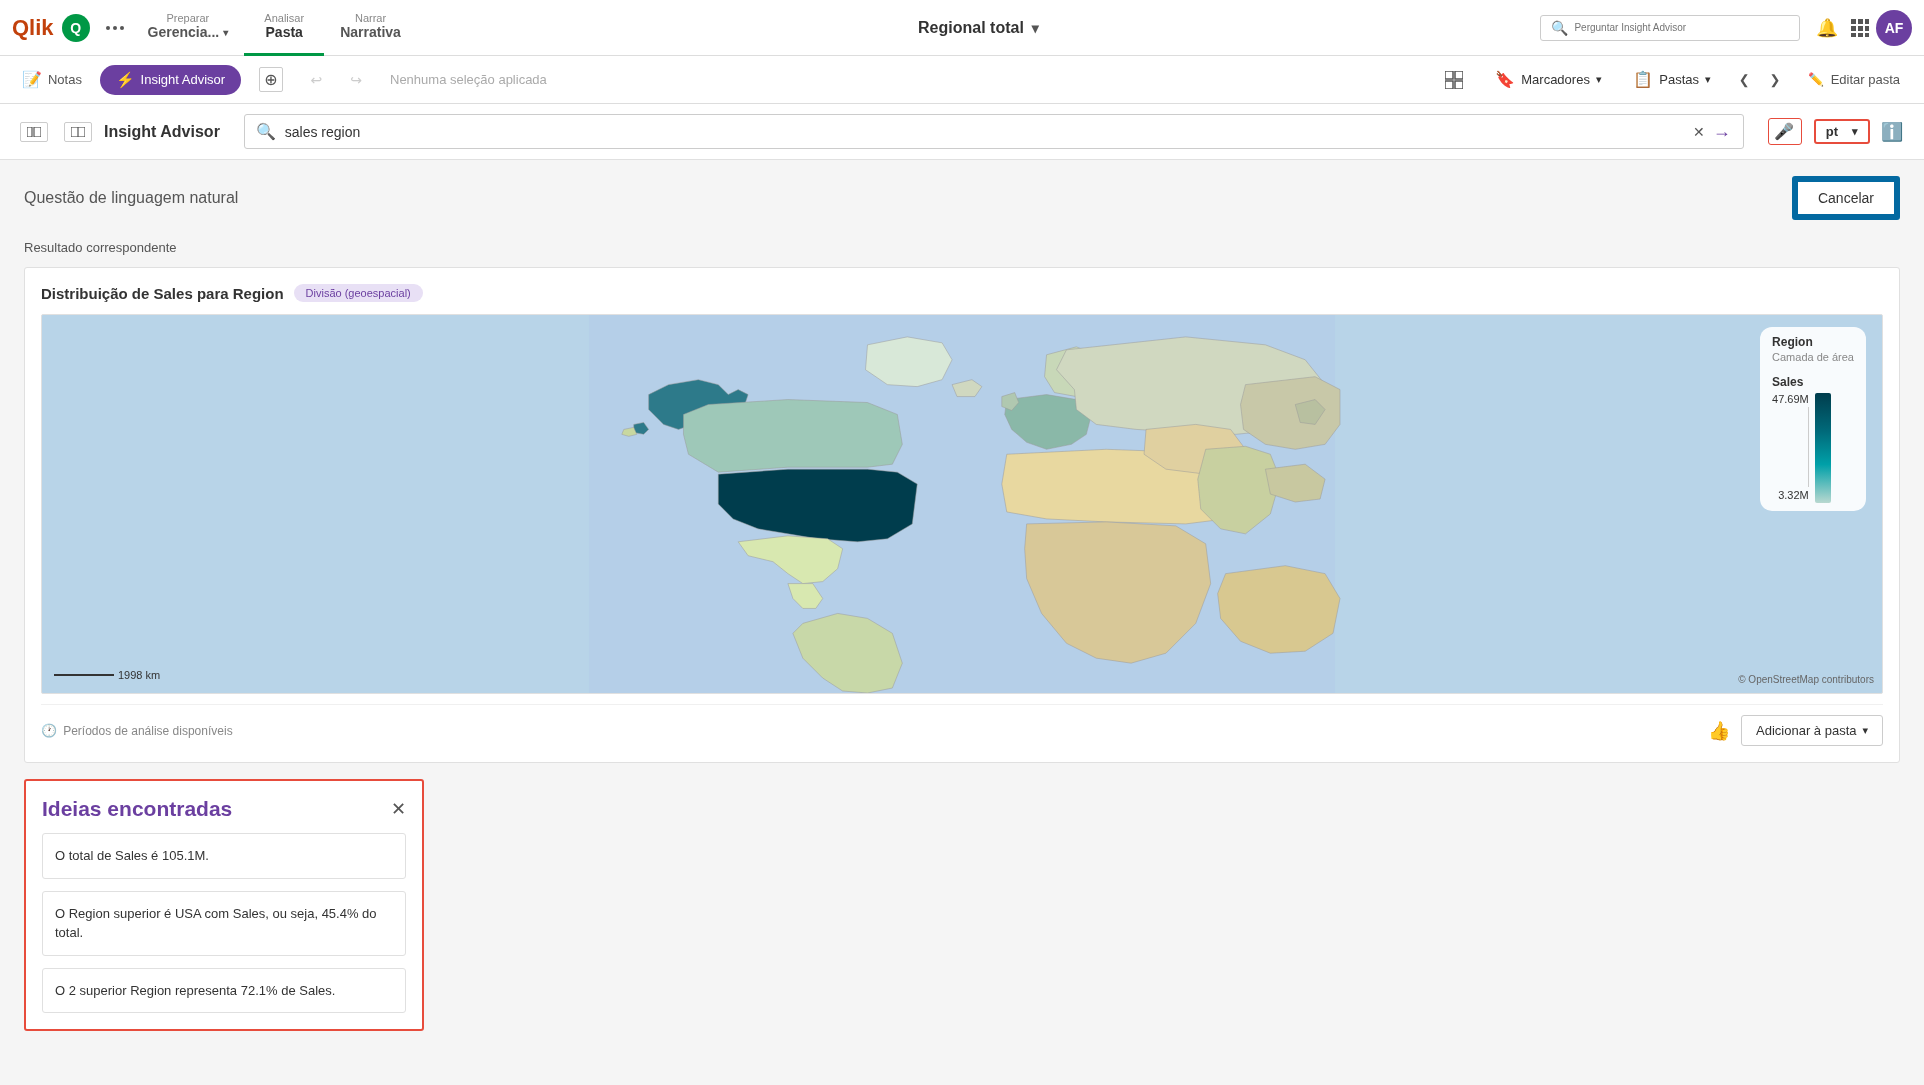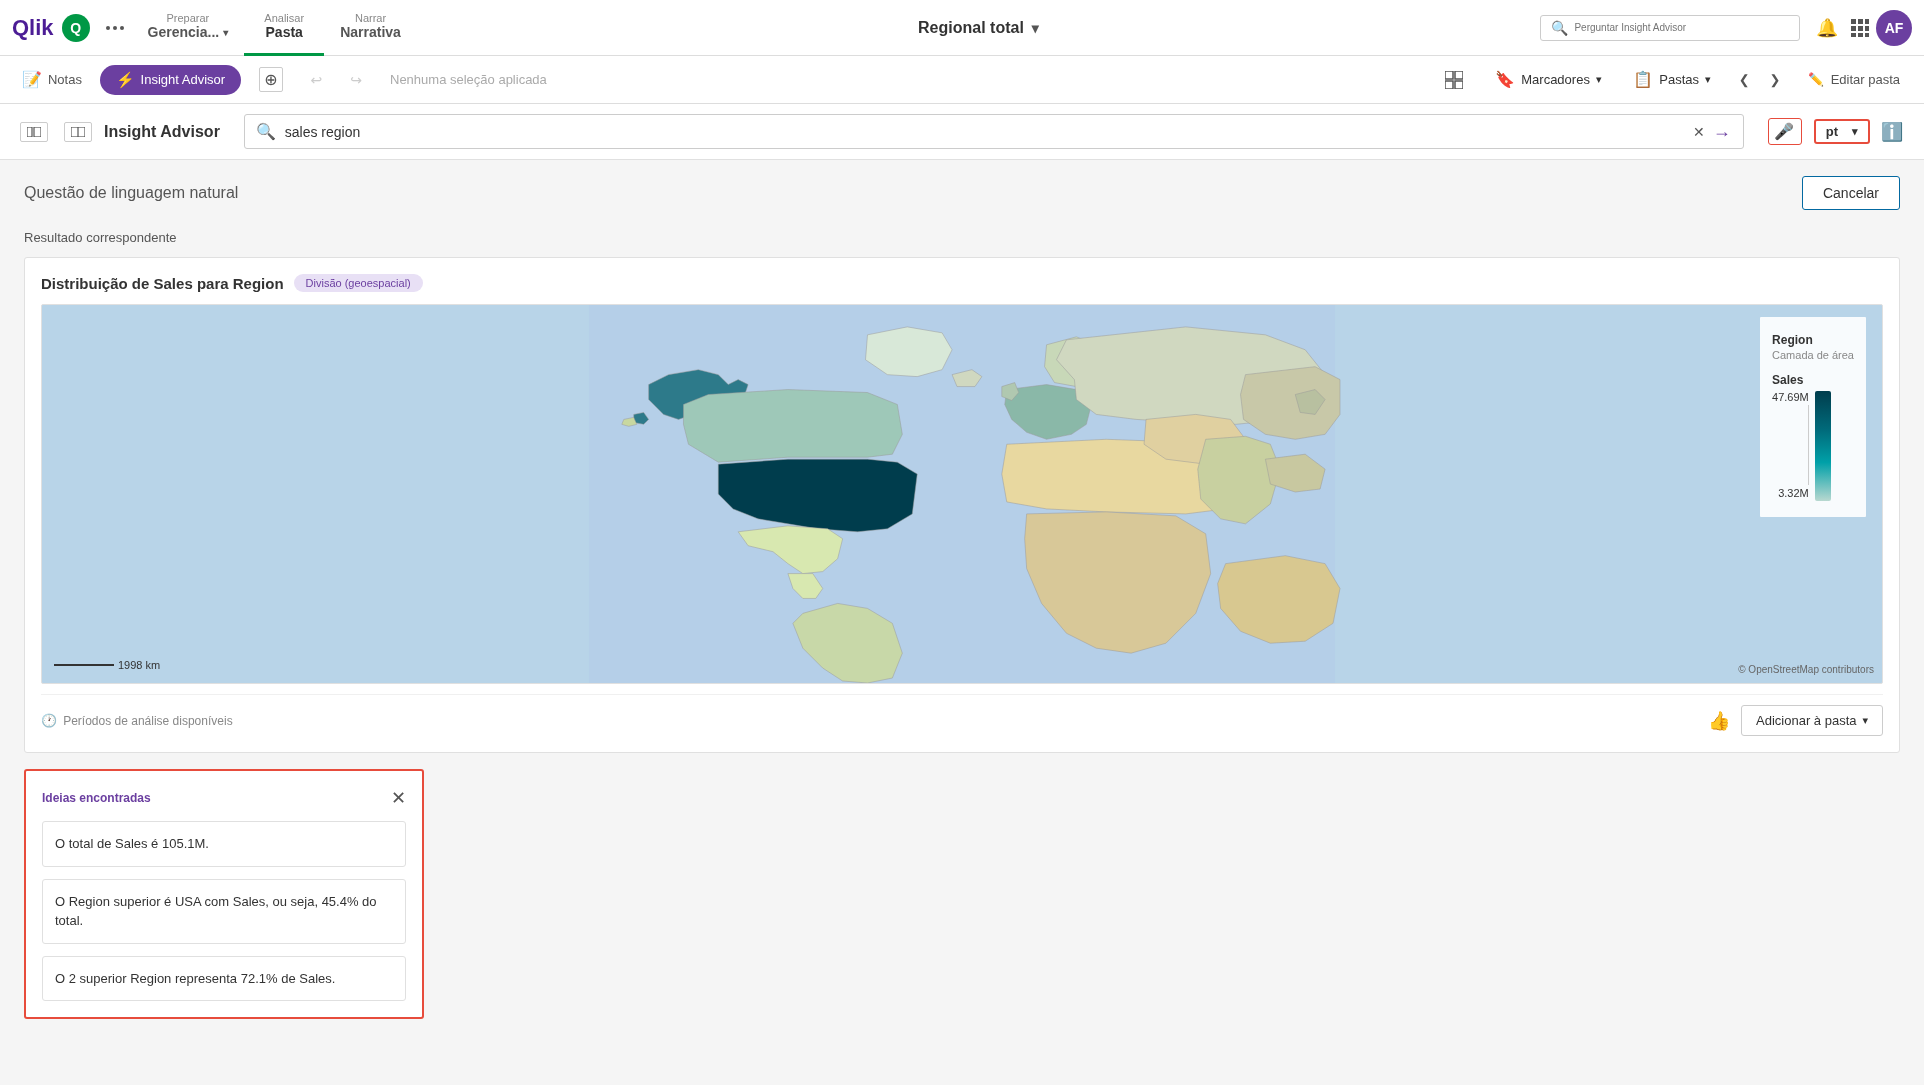--- a/index.html
+++ b/index.html
@@ -17,21 +17,21 @@
     }
     .qlik-logo {
       display: flex;
       align-items: center;
       gap: 8px;
       margin-right: 8px;
     }
     .qlik-logo-text {
       font-size: 22px;
       font-weight: bold;
-      color: #4c1d95;
+      color: #c2410c;
     }
     .qlik-circle {
       width: 28px; height: 28px;
       background: #009845;
       border-radius: 50%;
       display: flex; align-items: center; justify-content: center;
       color: white; font-weight: bold; font-size: 14px;
     }
     .nav-dots {
       display: flex; gap: 3px; padding: 8px; cursor: pointer;
@@ -108,21 +108,21 @@
     
     .main-content {
       background: #f5f5f5; padding: 16px 24px; height: calc(1085px - 56px - 48px - 56px);
       overflow-y: auto; position: relative;
     }
     .nlq-header {
       display: flex; align-items: center; justify-content: space-between; margin-bottom: 20px;
     }
     .nlq-title { font-size: 16px; color: #555; }
     .cancel-btn {
-      border: 1px solid #0369a1; background: #fff; padding: 8px 20px;
+      border: 6px solid #0369a1; background: #fff; padding: 8px 20px;
       border-radius: 3px; cursor: pointer; font-size: 14px; color: #333;
     }
     .result-label { font-size: 13px; color: #555; margin-bottom: 12px; }
 
     .content-area {
       display: flex; gap: 16px; flex-direction: column;
     }
 
     
     .chart-card {
@@ -134,21 +134,21 @@
       background: #e8e0f5; color: #6b3fa0; font-size: 11px; border-radius: 20px;
       padding: 3px 12px; font-weight: normal;
     }
     .map-container {
       flex: 1; position: relative; border: 1px solid #e0e0e0; border-radius: 2px;
       background: #b8d4e8; min-height: 380px; overflow: hidden;
     }
     
     .map-legend {
       position: absolute; right: 16px; top: 12px;
-      background: rgba(255,255,255,0.9); padding: 16px 12px; font-size: 12px; border-radius: 1px;
+      background: rgba(255,255,255,0.9); padding: 8px 12px; font-size: 12px; border-radius: 12px;
     }
     .legend-title { font-weight: 600; margin-bottom: 2px; }
     .legend-sub { color: #888; margin-bottom: 6px; font-size: 11px; }
 
     
     .map-svg { position: absolute; top: 0; left: 0; width: 100%; height: 100%; }
 
     
     .map-scale {
       position: absolute; bottom: 12px; left: 12px; font-size: 11px; color: #333;
@@ -175,21 +175,21 @@
 
     
     .ideas-panel {
       width: 400px; border: 2px solid #e74c3c; border-radius: 3px;
       background: #fff; padding: 16px; display: flex; flex-direction: column; gap: 12px;
       align-self: flex-start;
     }
     .ideas-header {
       display: flex; align-items: center; justify-content: space-between;
     }
-    .ideas-title { font-size: 12px; font-weight: 600; color: #6b3fa0; }
+    .ideas-title { font-size: 21px; font-weight: 600; color: #6b3fa0; }
     .ideas-close { cursor: pointer; font-size: 18px; color: #555; }
     .idea-item {
       border: 1px solid #e0e0e0; border-radius: 3px; padding: 12px; font-size: 13px; color: #333; line-height: 1.5;
     }
   </style>
 </head>
 <body>
 
 <div class="top-nav">
   <div class="qlik-logo">

